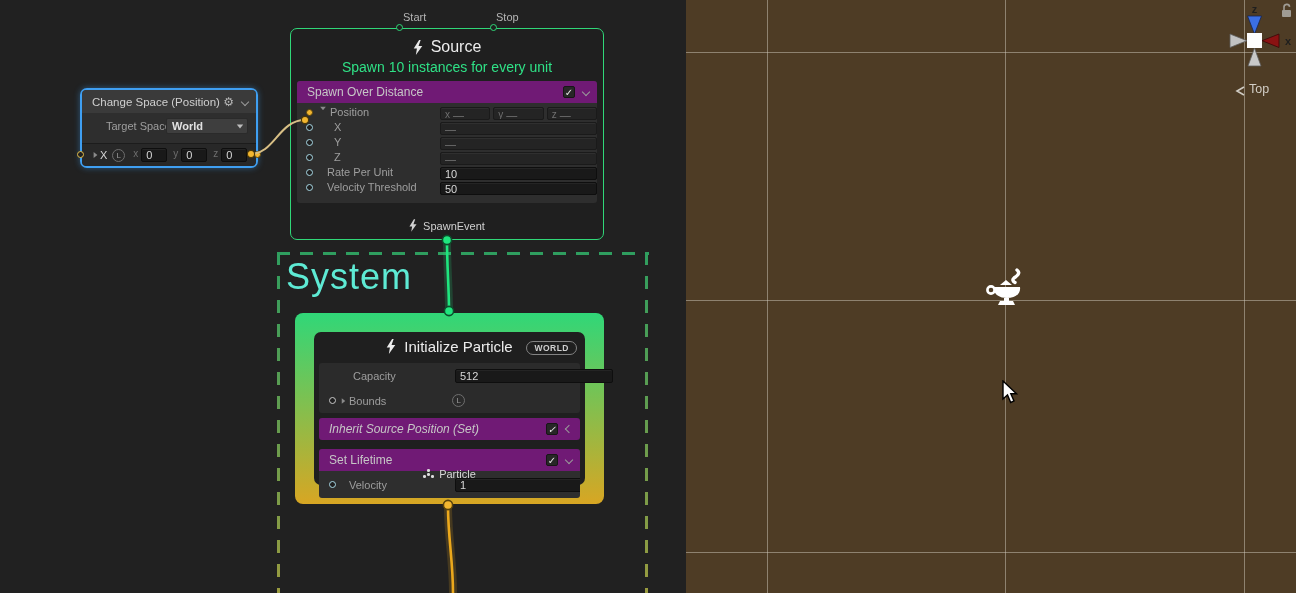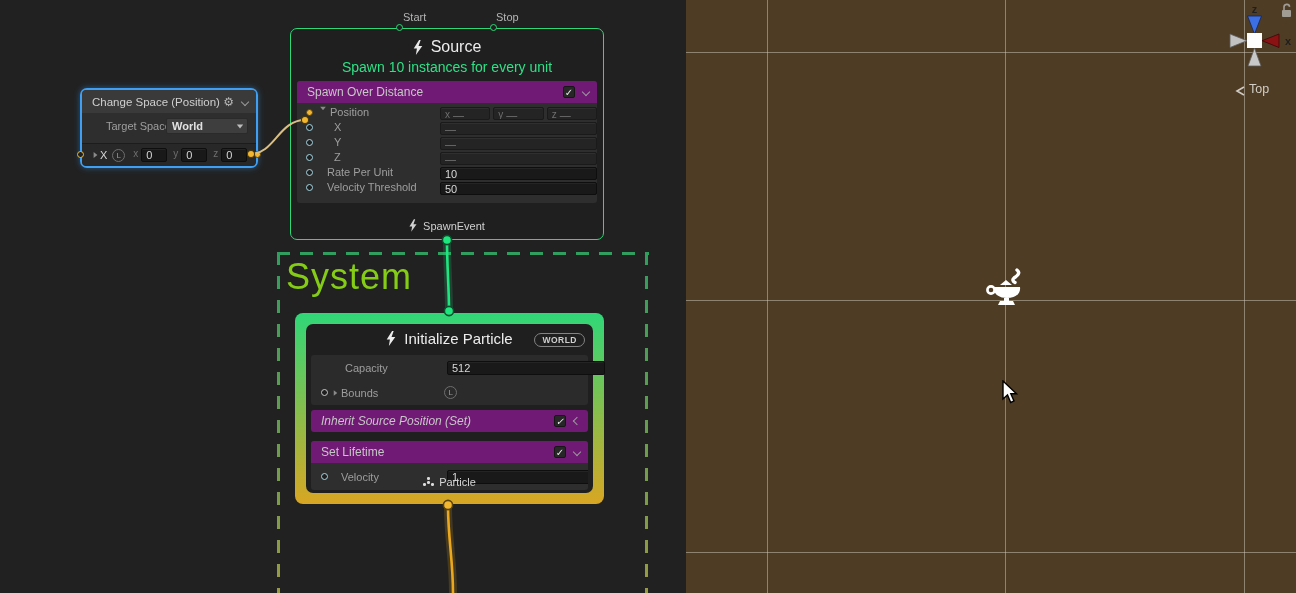--- a/index.html
+++ b/index.html
@@ -15,21 +15,21 @@
   
   .sys-dash { position:absolute; z-index:1; }
   .sys-dash.top { left:277px; top:252px; width:372px; height:3px;
     background:repeating-linear-gradient(90deg,#2f9e5f 0 13px,transparent 13px 23px); }
   .sys-dash.left, .sys-dash.right { width:3px; height:341px; top:252px;
     background:linear-gradient(180deg,#2f9e5f,#9a9b3f);
     -webkit-mask-image:repeating-linear-gradient(180deg,#000 0 13px,transparent 13px 24px);
             mask-image:repeating-linear-gradient(180deg,#000 0 13px,transparent 13px 24px); }
   .sys-dash.left { left:277px; } .sys-dash.right { left:645px; }
   .system-label { position:absolute; left:286px; top:256px; z-index:1; font-size:36px;
-    font-weight:300; letter-spacing:1px; color:#84cc16; }
+    font-weight:300; letter-spacing:1px; color:#5eead4; }
 
   
   .node { position:absolute; z-index:2; }
   .row-label { color:#9e9e9e; font-size:11px; }
   .val-label { color:#d6d6d6; font-size:11px; }
   .field { background:#191919; border:1px solid #0e0e0e; border-radius:2px; color:#d8d8d8;
     font-size:11px; height:14px; line-height:12px; padding:0 4px;
     box-shadow:inset 0 1px 0 rgba(255,255,255,.05); overflow:hidden; white-space:nowrap; }
   .field.dim { color:#777; background:#242424; border-color:#1a1a1a; }
   .mini-field { display:inline-flex; gap:3px; }
@@ -77,21 +77,21 @@
   .spawn-block { position:absolute; left:6px; right:6px; top:52px; height:122px; }
   .sp-row { position:absolute; left:0; width:100%; height:15px; display:flex; align-items:flex-start; }
   .sp-row .port { left:9px; top:3px; }
   .sp-fields { position:absolute; left:143px; top:0.5px; width:157px; display:flex; gap:3px; }
   .sp-fields .field { flex:1; height:13px; }
   .spawn-foot { position:absolute; left:0; bottom:7px; width:100%; text-align:center; color:#d0d0d0;
     font-size:11px; display:flex; justify-content:center; align-items:center; gap:6px; }
   .flow-label { position:absolute; z-index:2; color:#b5b5b5; font-size:11px; }
 
   
-  .init-wrap { left:295px; top:313px; width:309px; height:191px; padding:11px; border-radius:8px;
+  .init-wrap { left:295px; top:313px; width:309px; height:191px; padding:19px; border-radius:8px;
     background:linear-gradient(180deg,#30d778,#d8a623); }
   .init-inner { position:relative; width:100%; height:100%; background:#1f1f1f; border-radius:7px; }
   .init-title { position:absolute; top:6px; width:100%; font-size:15px; }
   .world-badge { position:absolute; right:8px; top:9px; border:1px solid #838383; border-radius:8px;
     color:#cfcfcf; font-size:8.5px; font-weight:bold; letter-spacing:.5px; padding:1px 7px; }
   .init-panel { position:absolute; left:5px; right:5px; top:31px; height:50px; background:#2b2b2b; border-radius:3px; }
   .ip-row { position:absolute; left:0; width:100%; height:25px; display:flex; align-items:center; }
   .init-block1 { position:absolute; left:5px; right:5px; top:86px;font-style:italic; }
   .init-block2 { position:absolute; left:5px; right:5px; top:117px; height:49px; }
   .init-row { position:absolute; left:0; top:27px; width:100%; height:18px; display:flex; align-items:center; }

